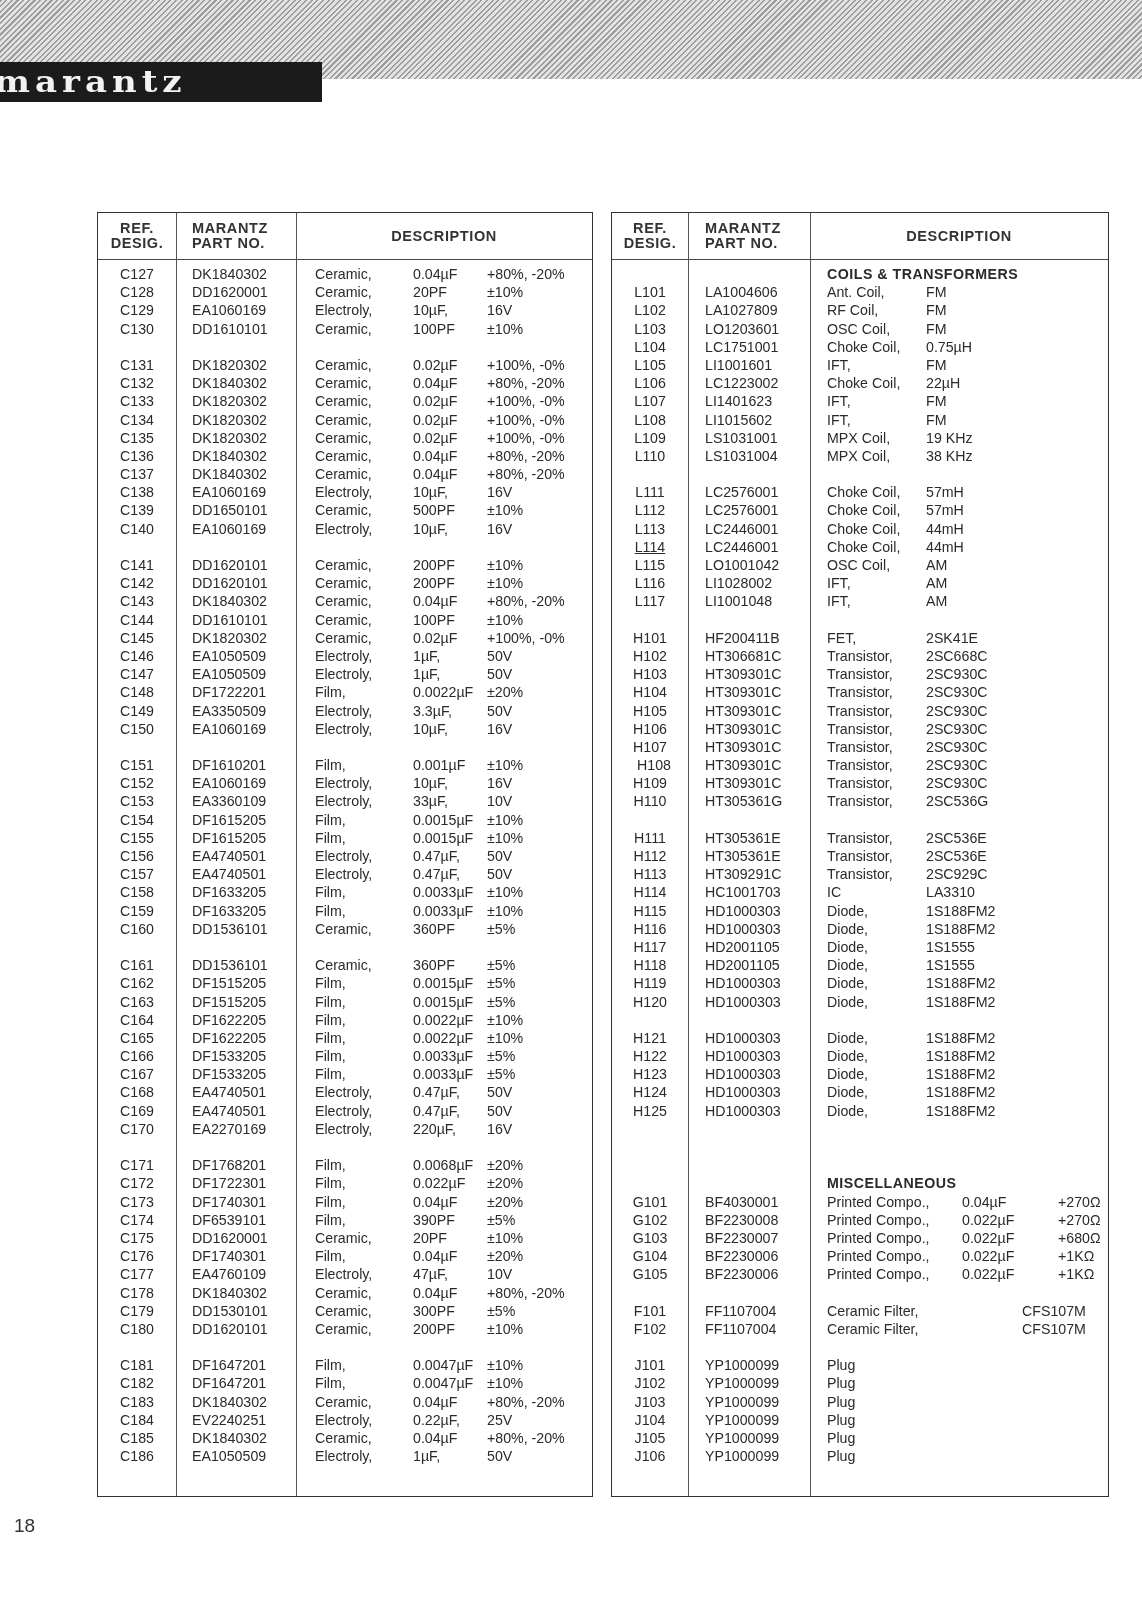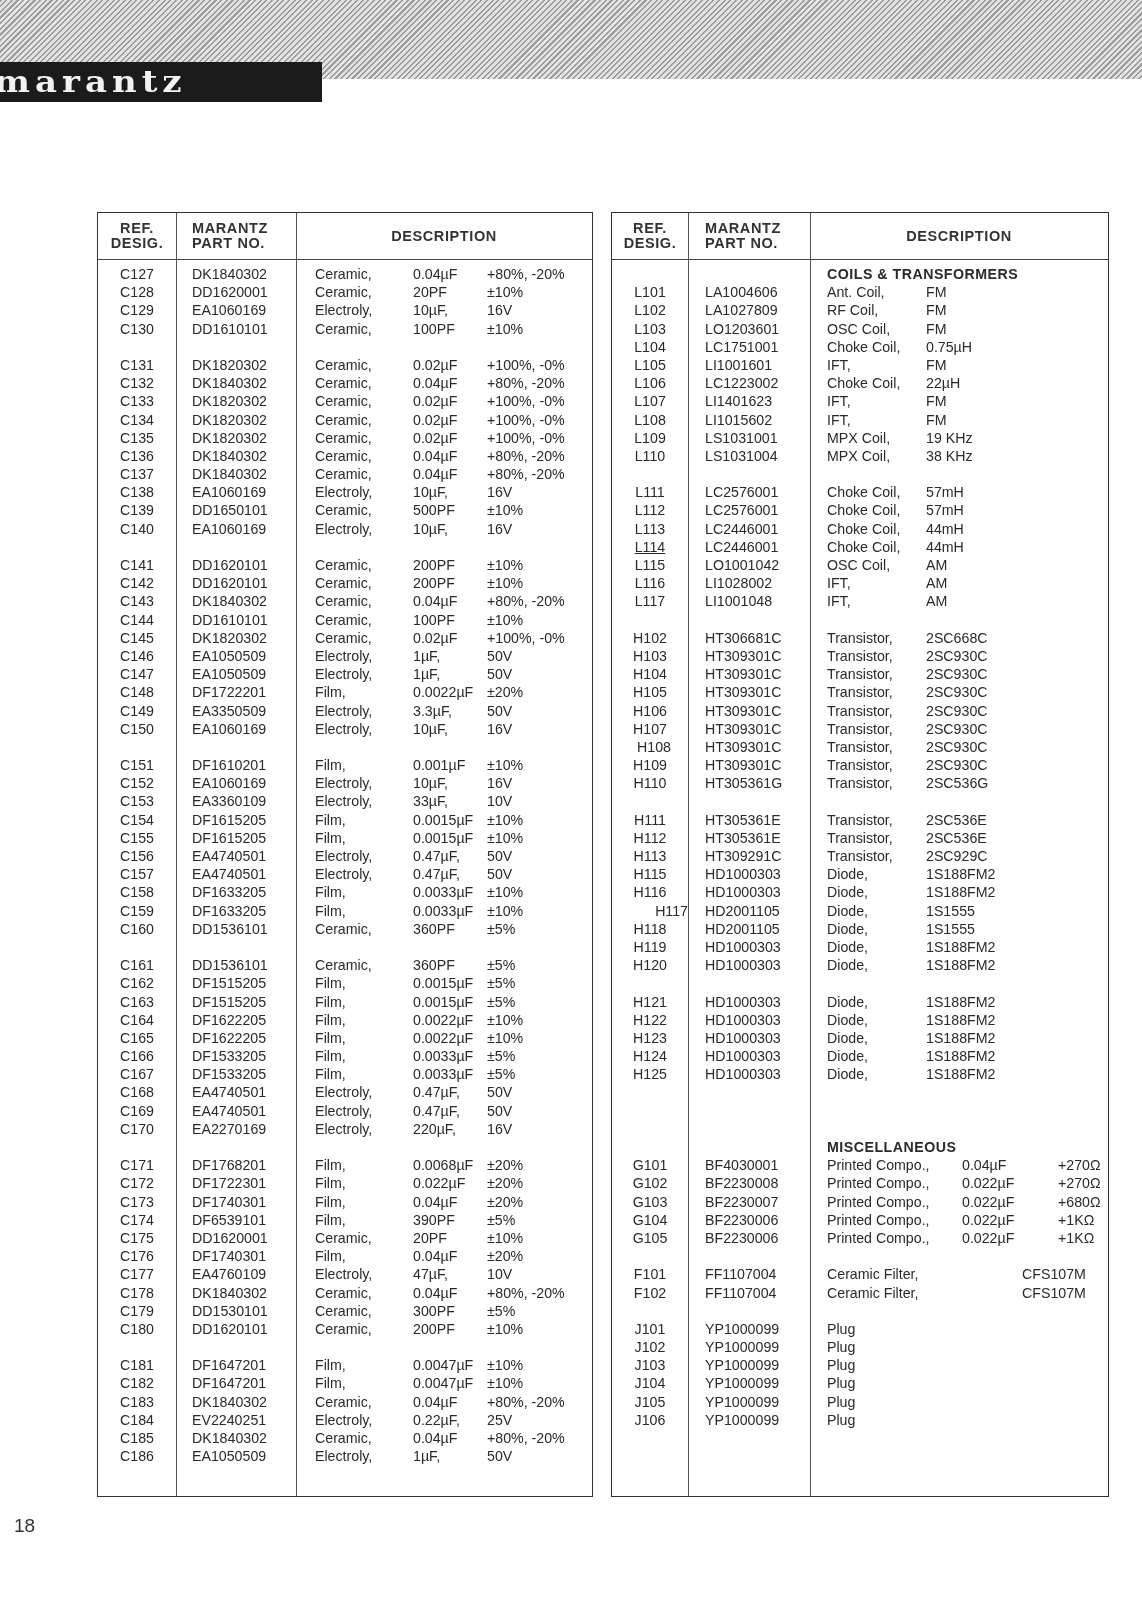--- a/index.html
+++ b/index.html
@@ -623,20 +623,27 @@
       </div>
       <div class="row">
         <span class="cell" style="left: 0px; width: 76px; text-align: center;">L117</span>
         <span class="cell" style="left: 93px;">LI1001048</span>
         <span class="cell" style="left: 215px;">IFT,</span>
         <span class="cell" style="left: 314px;">AM</span>
         <span class="cell" style="left: 410px;"></span>
       </div>
       <div class="row gap"></div>
       <div class="row">
+        <span class="cell" style="left: 0px; width: 76px; text-align: center;">H101</span>
+        <span class="cell" style="left: 93px;">HF200411B</span>
+        <span class="cell" style="left: 215px;">FET,</span>
+        <span class="cell" style="left: 314px;">2SK41E</span>
+        <span class="cell" style="left: 410px;"></span>
+      </div>
+      <div class="row">
         <span class="cell" style="left: 0px; width: 76px; text-align: center;">H102</span>
         <span class="cell" style="left: 93px;">HT306681C</span>
         <span class="cell" style="left: 215px;">Transistor,</span>
         <span class="cell" style="left: 314px;">2SC668C</span>
         <span class="cell" style="left: 410px;"></span>
       </div>
       <div class="row">
         <span class="cell" style="left: 0px; width: 76px; text-align: center;">H103</span>
         <span class="cell" style="left: 93px;">HT309301C</span>
         <span class="cell" style="left: 215px;">Transistor,</span>
@@ -708,35 +715,42 @@
         <span class="cell" style="left: 410px;"></span>
       </div>
       <div class="row">
         <span class="cell" style="left: 0px; width: 76px; text-align: center;">H113</span>
         <span class="cell" style="left: 93px;">HT309291C</span>
         <span class="cell" style="left: 215px;">Transistor,</span>
         <span class="cell" style="left: 314px;">2SC929C</span>
         <span class="cell" style="left: 410px;"></span>
       </div>
       <div class="row">
+        <span class="cell" style="left: 0px; width: 76px; text-align: center;">H114</span>
+        <span class="cell" style="left: 93px;">HC1001703</span>
+        <span class="cell" style="left: 215px;">IC</span>
+        <span class="cell" style="left: 314px;">LA3310</span>
+        <span class="cell" style="left: 410px;"></span>
+      </div>
+      <div class="row">
         <span class="cell" style="left: 0px; width: 76px; text-align: center;">H115</span>
         <span class="cell" style="left: 93px;">HD1000303</span>
         <span class="cell" style="left: 215px;">Diode,</span>
         <span class="cell" style="left: 314px;">1S188FM2</span>
         <span class="cell" style="left: 410px;"></span>
       </div>
       <div class="row">
         <span class="cell" style="left: 0px; width: 76px; text-align: center;">H116</span>
         <span class="cell" style="left: 93px;">HD1000303</span>
         <span class="cell" style="left: 215px;">Diode,</span>
         <span class="cell" style="left: 314px;">1S188FM2</span>
         <span class="cell" style="left: 410px;"></span>
       </div>
       <div class="row">
-        <span class="cell" style="left: 0px; width: 76px; text-align: right;">H117</span>
+        <span class="cell" style="left: 0px; width: 76px; text-align: center;">H117</span>
         <span class="cell" style="left: 93px;">HD2001105</span>
         <span class="cell" style="left: 215px;">Diode,</span>
         <span class="cell" style="left: 314px;">1S1555</span>
         <span class="cell" style="left: 410px;"></span>
       </div>
       <div class="row">
         <span class="cell" style="left: 0px; width: 76px; text-align: center;">H118</span>
         <span class="cell" style="left: 93px;">HD2001105</span>
         <span class="cell" style="left: 215px;">Diode,</span>
         <span class="cell" style="left: 314px;">1S1555</span>

